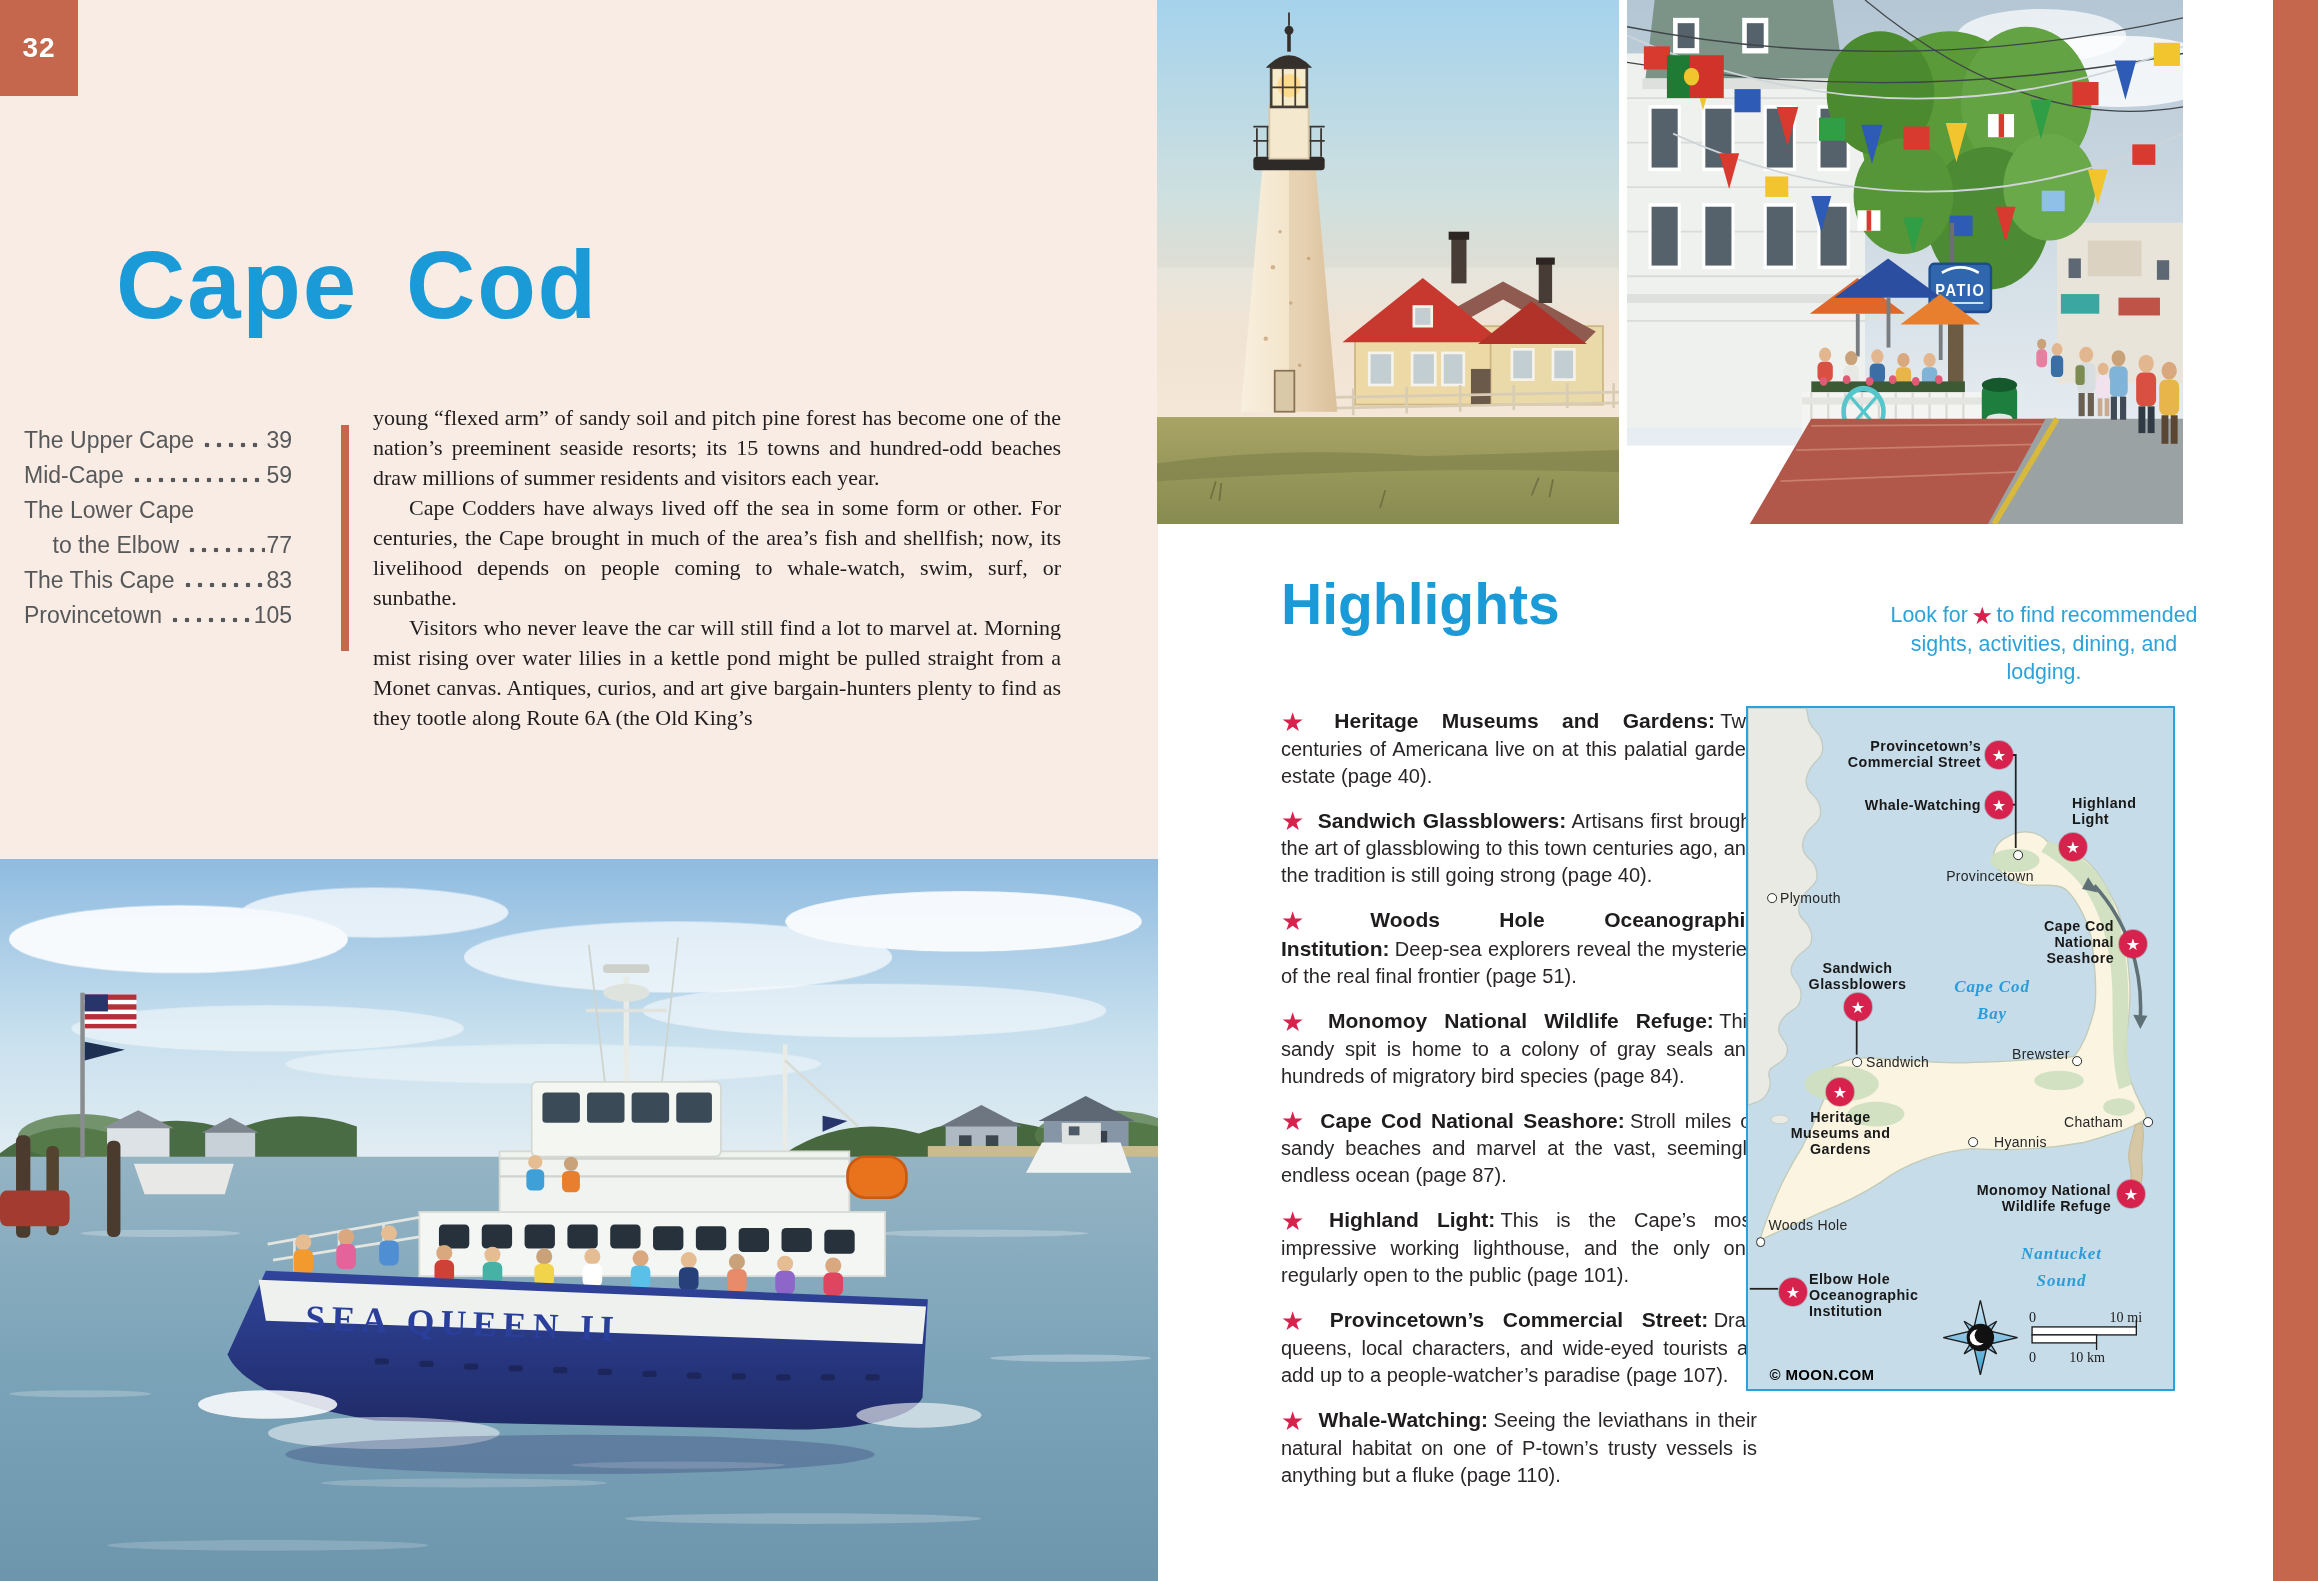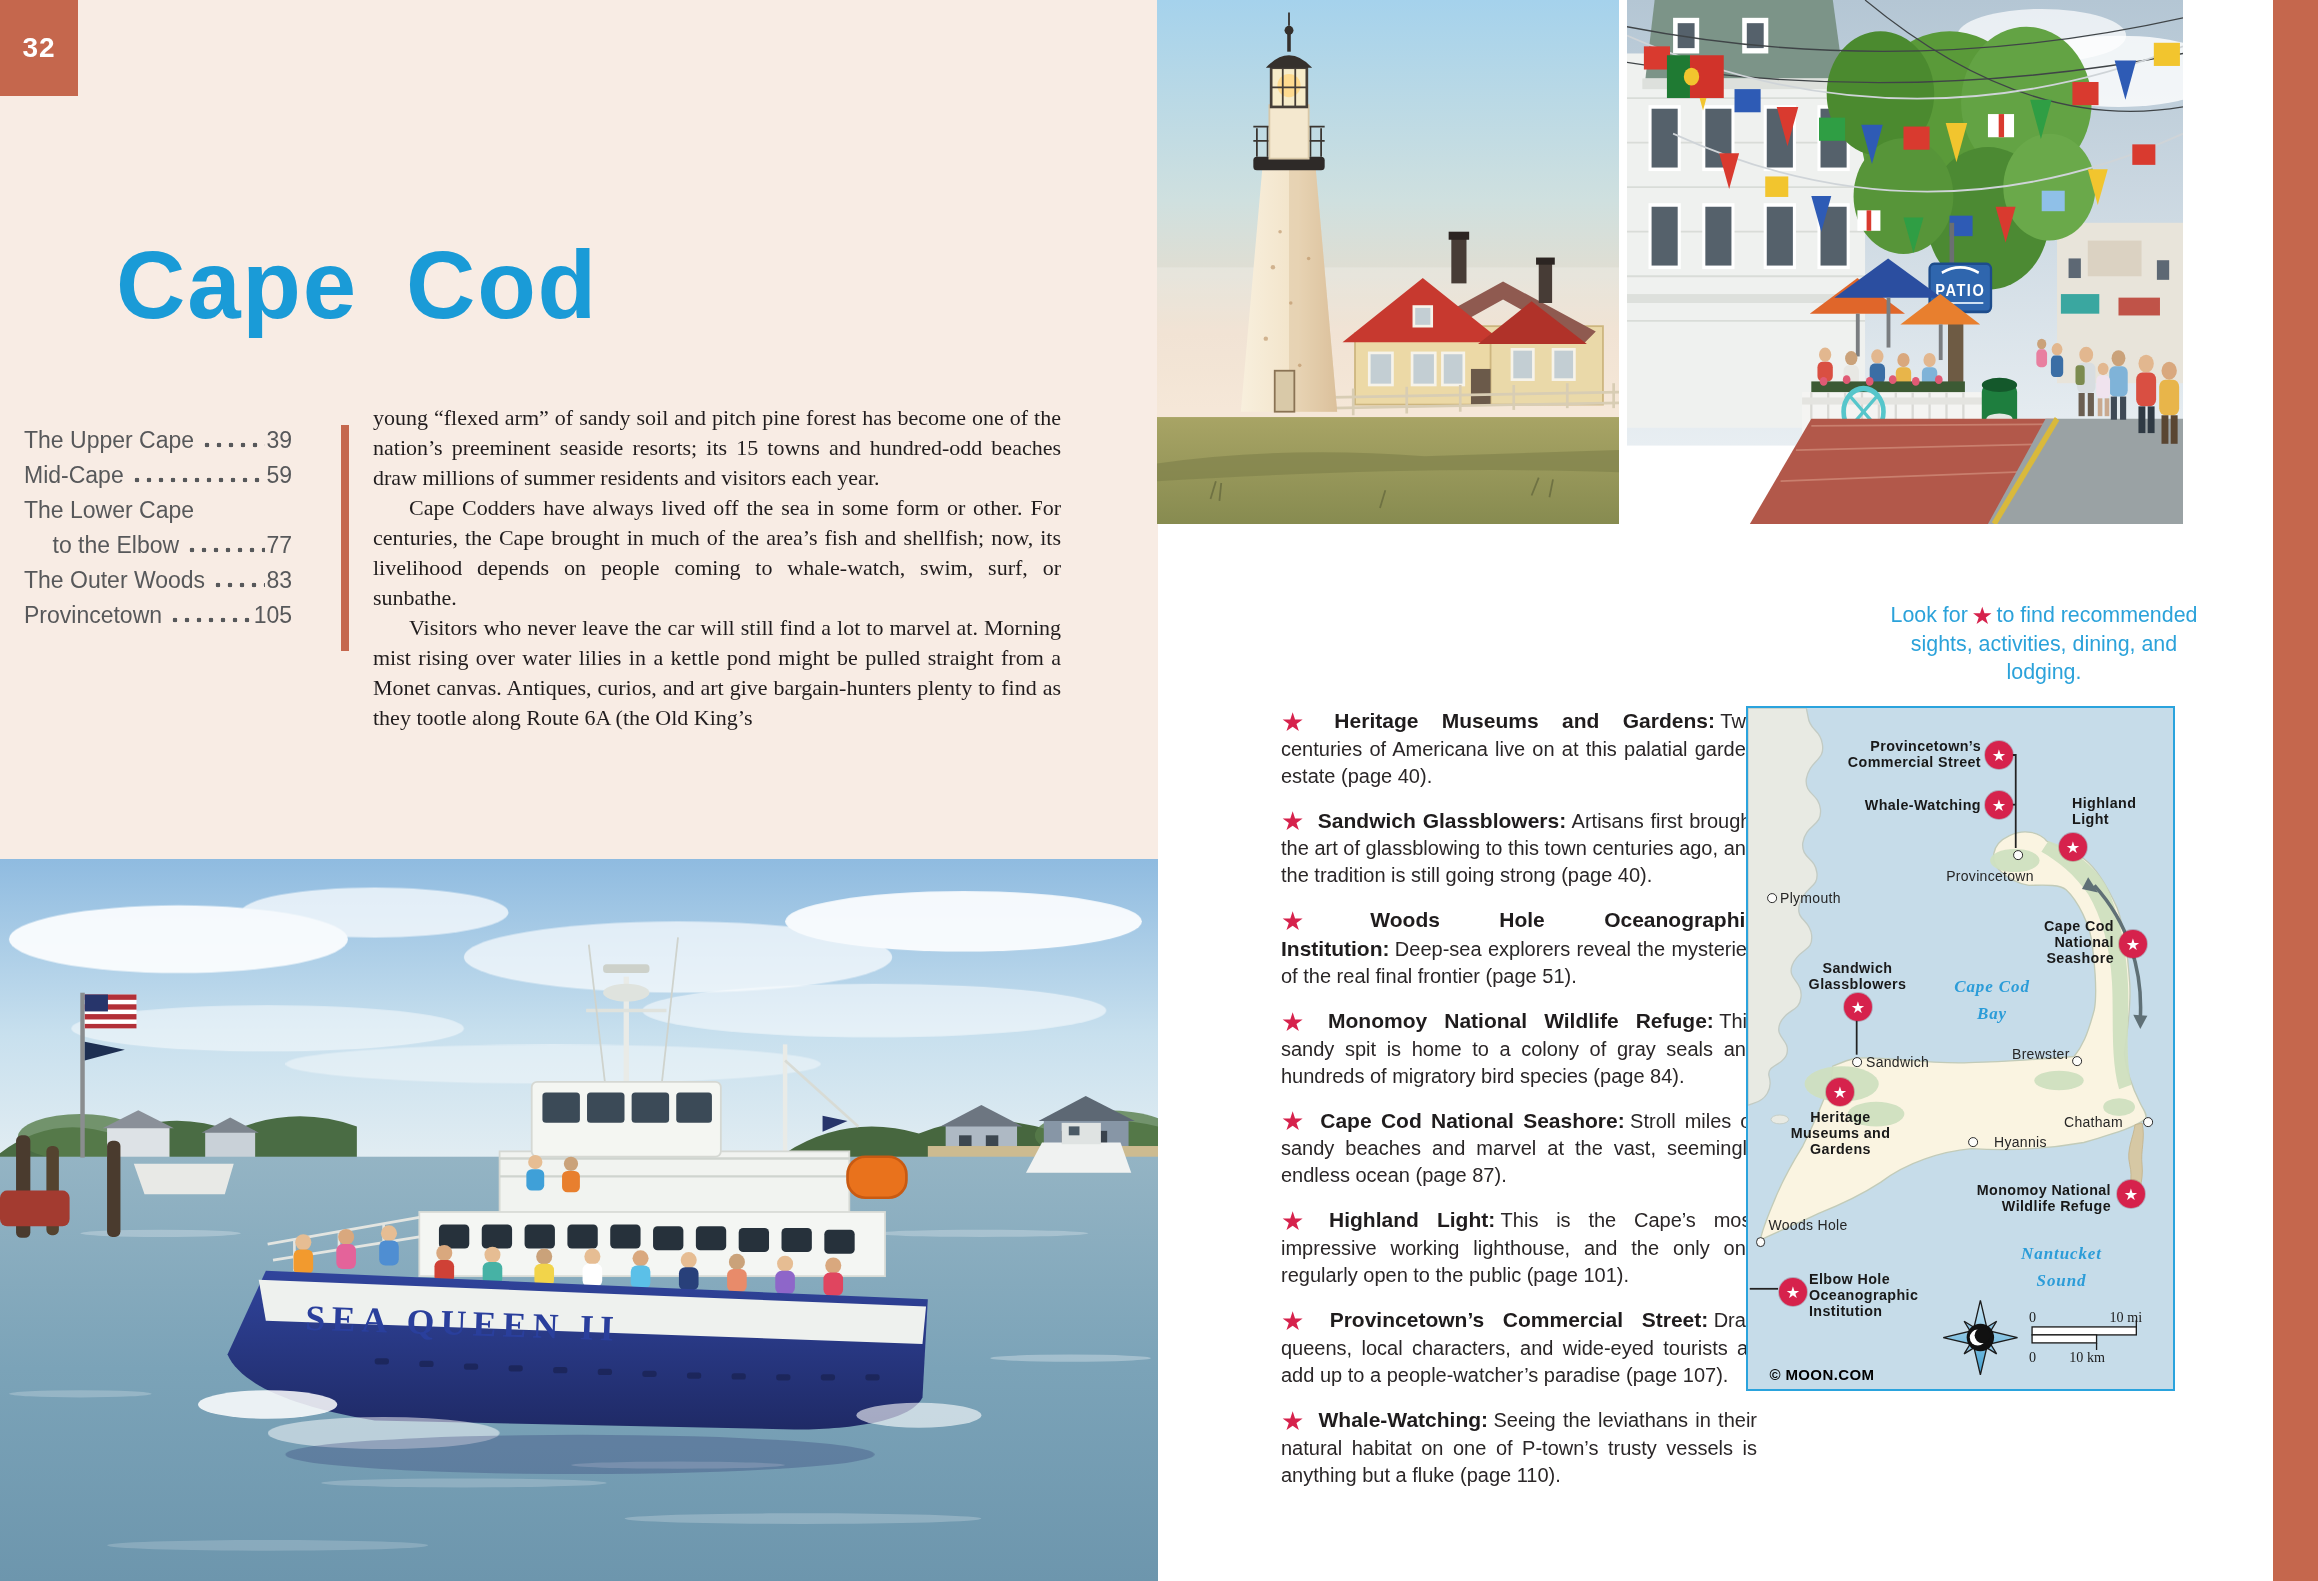--- a/index.html
+++ b/index.html
@@ -91,21 +91,21 @@
       <div class="toc-row noleader">
         <span class="lbl">The Lower Cape</span>
 
       </div>
       <div class="toc-row indent">
         <span class="lbl">to the Elbow</span>
         <span class="leader"></span>
         <span class="pg">77</span>
       </div>
       <div class="toc-row">
-        <span class="lbl">The Outer Woods</span>
+        <span class="lbl">The This Cape</span>
         <span class="leader"></span>
         <span class="pg">83</span>
       </div>
       <div class="toc-row">
         <span class="lbl">Provincetown</span>
         <span class="leader"></span>
         <span class="pg">105</span>
       </div>
     </div>
     <div class="toc-divider"></div>
@@ -633,20 +633,21 @@
         <g>
             <circle cx="540" cy="386" r="6" fill="#caa27a"></circle>
             <rect x="533" y="392" width="14" height="20" rx="5" fill="#e87fa0"></rect>
           </g>
       </g>
     </svg>
   </div>
 
   <div class="edge-band"></div>
 
+  <div class="hl-title">Highlights</div>
   <div class="lookfor">
     <span>Look for</span><span class="star-glyph">★</span><span>to find recommended</span><br>
     <span>sights, activities, dining, and lodging.</span>
   </div>
 
   <div class="hl-list">
     <p class="hl-item">
       <span class="star-glyph">★</span><span class="hl-name">Heritage Museums and Gardens:</span><span>Two centuries of Americana live on at this palatial garden estate (page 40).</span>
     </p>
     <p class="hl-item">

